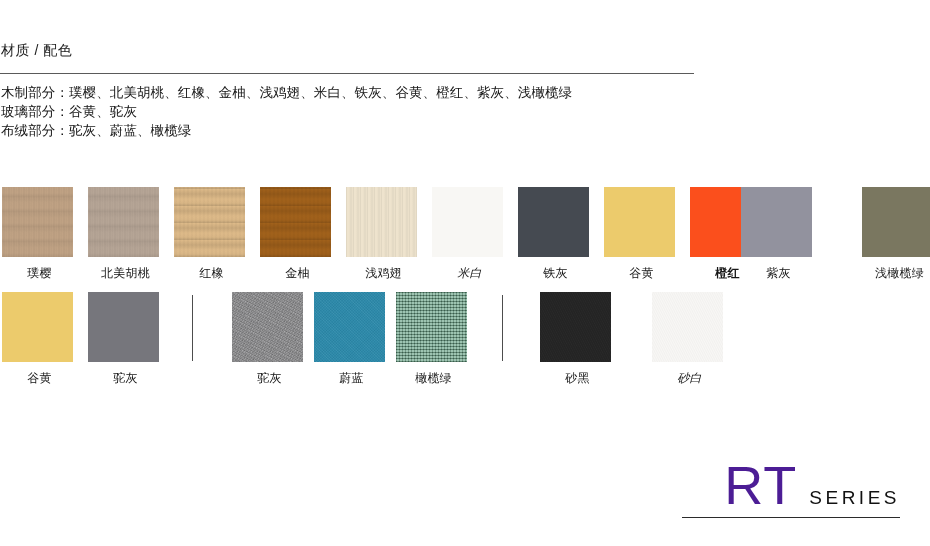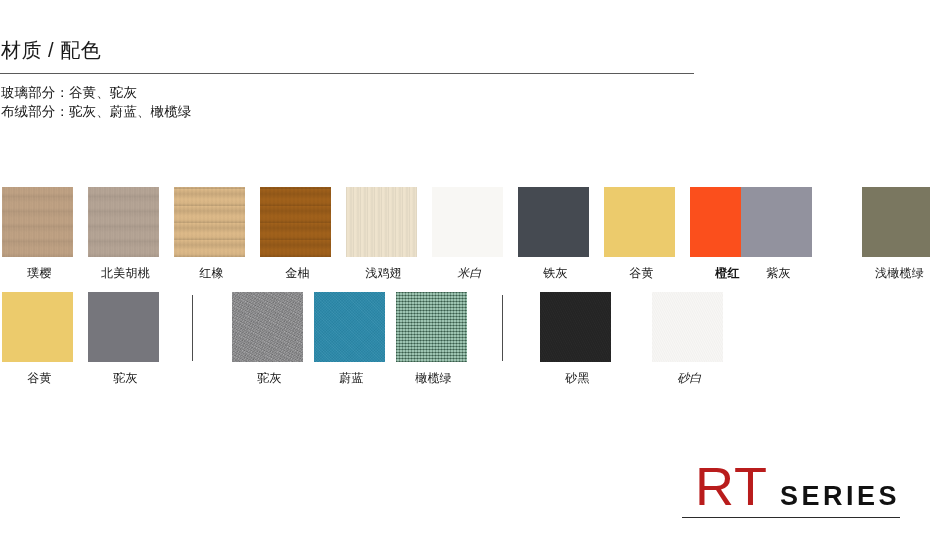--- a/index.html
+++ b/index.html
@@ -25,21 +25,21 @@
   }
 
   
   .header {
     position: absolute;
     left: 0;
     top: 38px;
     width: 930px;
   }
   .page-title {
-    font-size: 20px;
+    font-size: 14px;
     font-weight: 400;
     letter-spacing: 0.5px;
     color: #1a1a1a;
     line-height: 24px;
     margin: 0;
     padding: 0 0 0 1px;
   }
   .title-rule {
     margin-top: 11px;
     width: 694px;
@@ -241,26 +241,26 @@
     justify-content: flex-end;
     gap: 12px;
     padding-bottom: 4px;
   }
   .brand-rt {
     font-family: "Liberation Sans", "DejaVu Sans", sans-serif;
     font-size: 54px;
     font-weight: 300;
     letter-spacing: 1px;
     line-height: 54px;
-    color: #b91c1c;
+    color: #4c1d95;
   }
   .brand-series {
     font-family: "Liberation Sans", "DejaVu Sans", sans-serif;
-    font-size: 27px;
-    font-weight: 700;
+    font-size: 19px;
+    font-weight: 400;
     letter-spacing: 3.5px;
     line-height: 30px;
     color: #111111;
   }
   .brand-rule {
     width: 100%;
     height: 1px;
     background: #2b2b2b;
   }
 </style>
@@ -268,20 +268,21 @@
 <body>
 
 <div class="page">
 
   <div class="header">
     <h1 class="page-title">材质 / 配色</h1>
     <div class="title-rule"></div>
   </div>
 
   <div class="spec-block">
+    <div class="spec-line">木制部分：璞樱、北美胡桃、红橡、金柚、浅鸡翅、米白、铁灰、谷黄、橙红、紫灰、浅橄榄绿</div>
     <div class="spec-line">玻璃部分：谷黄、驼灰</div>
     <div class="spec-line">布绒部分：驼灰、蔚蓝、橄榄绿</div>
   </div>
 
   <div class="swatch-row" id="row-1">
       <div class="swatch-cell" style="left: 2px;">
         <div class="swatch-chip tex-wood-fine" style="background: rgb(192, 162, 132);"></div>
         <div class="swatch-label">璞樱</div>
       </div>
       <div class="swatch-cell" style="left: 88px;">

